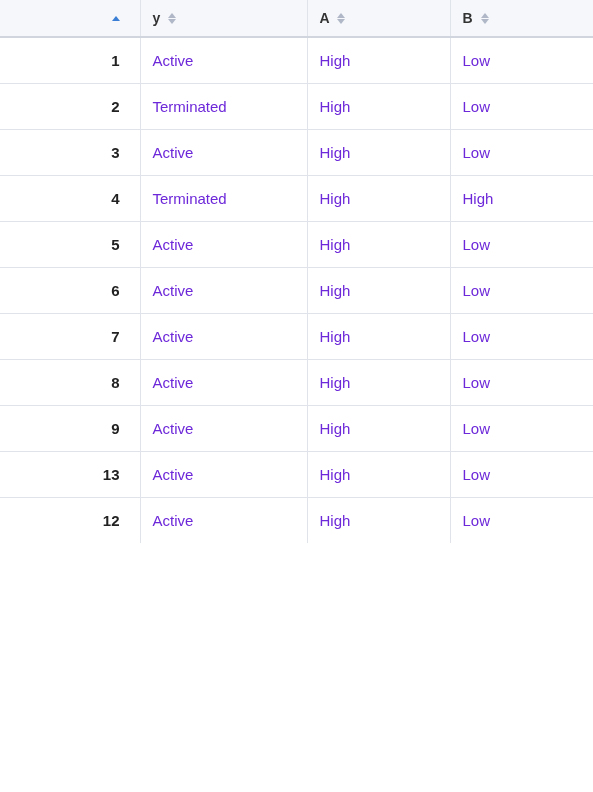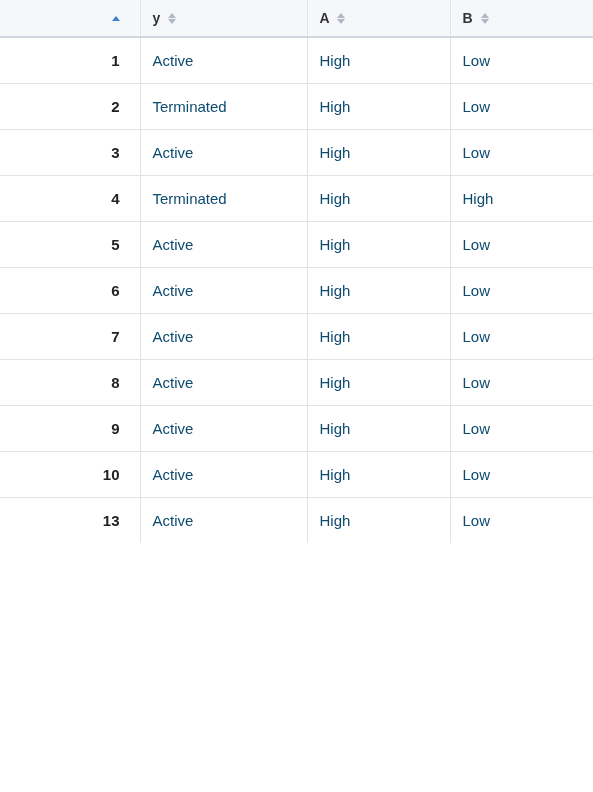--- a/index.html
+++ b/index.html
@@ -91,21 +91,21 @@
       border-bottom: 1px solid #e0e4ea;
     }
 
     tbody tr:last-child {
       border-bottom: none;
     }
 
     td {
       padding: 14px 12px;
       border-right: 1px solid #e8eaef;
-      color: #0c4a6e;
+      color: #6d28d9;
     }
 
     td.col-index-cell {
       text-align: right;
       padding-right: 20px;
       font-weight: 700;
       color: #222;
     }
 
     table, th, td {
@@ -206,26 +206,26 @@
           <td>High</td>
           <td>Low</td>
         </tr>
         <tr>
           <td class="col-index-cell">9</td>
           <td>Active</td>
           <td>High</td>
           <td>Low</td>
         </tr>
         <tr>
-          <td class="col-index-cell">10</td>
-          <td>Active</td>
-          <td>High</td>
-          <td>Low</td>
-        </tr>
-        <tr>
           <td class="col-index-cell">13</td>
+          <td>Active</td>
+          <td>High</td>
+          <td>Low</td>
+        </tr>
+        <tr>
+          <td class="col-index-cell">12</td>
           <td>Active</td>
           <td>High</td>
           <td>Low</td>
         </tr>
       </tbody>
   </table>
 </div>
 
 </body></html>

